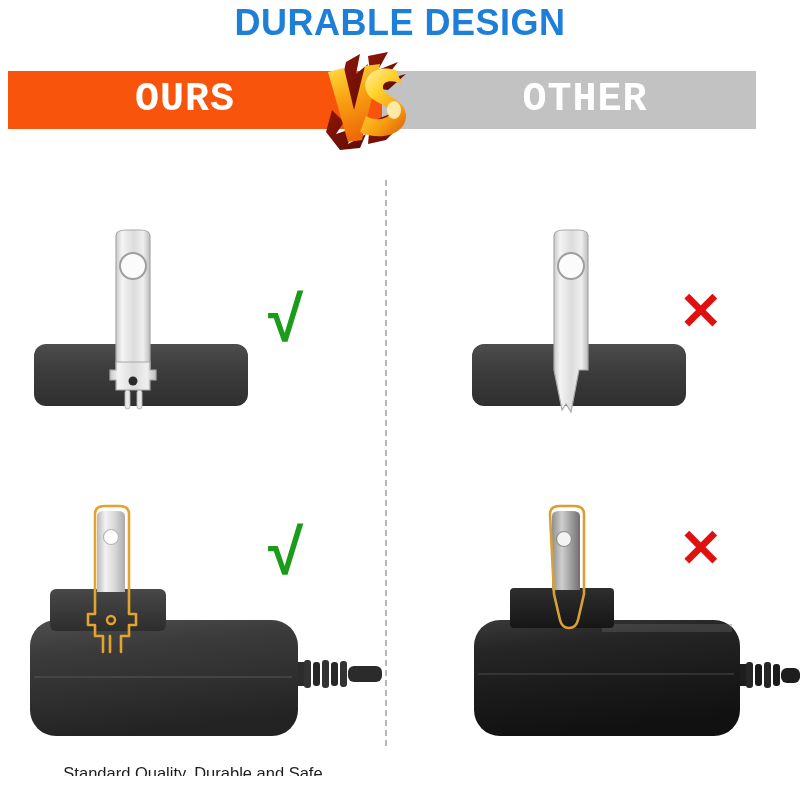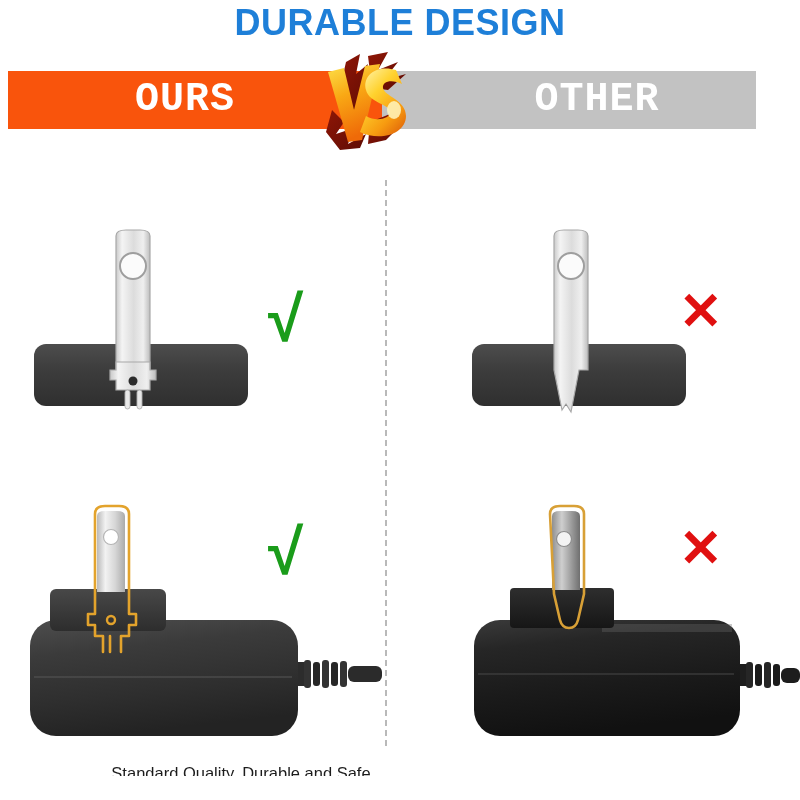--- a/index.html
+++ b/index.html
@@ -63,21 +63,21 @@
     line-height: 58px;
     font-size: 40px;
     font-weight: bold;
     color: #ffffff;
     letter-spacing: 1px;
     text-align: center;
     white-space: nowrap;
     font-family: Liberation Mono, monospace;
   }
   #label-ours { left: 100px; width: 170px; }
-  #label-other { left: 512px; width: 170px; }
+  #label-other { left: 500px; width: 170px; }
 
   #vs-logo {
     position: absolute;
     left: 310px;
     top: 48px;
     width: 110px;
     height: 108px;
   }
 
   
@@ -112,21 +112,21 @@
   
   .caption {
     position: absolute;
     top: 764px;
     font-size: 16.5px;
     color: #1c1c1c;
     text-align: center;
     white-space: nowrap;
     font-family: "Liberation Sans", sans-serif;
   }
-  #caption-left  { left: 0px;   width: 386px; margin-left: 48px; }
+  #caption-left  { left: 0px;   width: 386px; }
   #caption-right { left: 400px; width: 390px; }
 </style>
 </head>
 <body>
 
 <div id="page">
 
   <div id="title">DURABLE DESIGN</div>
 
   <div id="banner">

